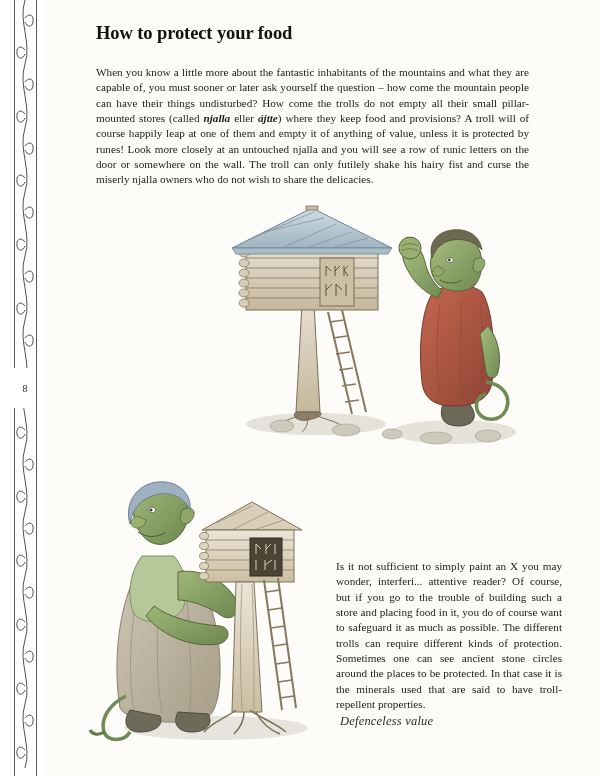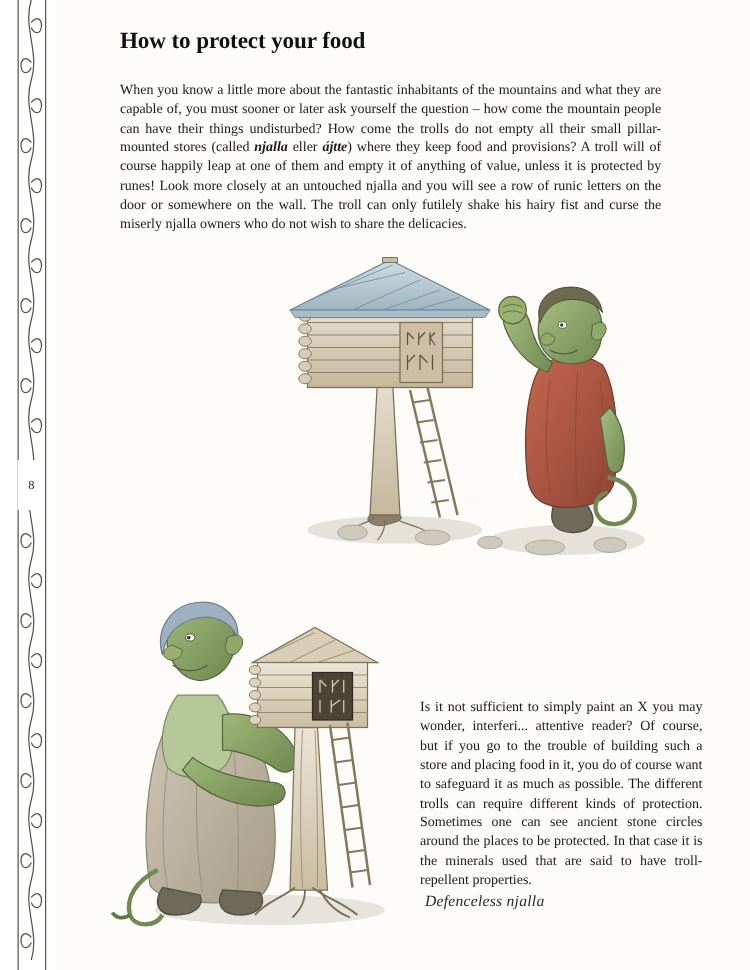--- a/index.html
+++ b/index.html
@@ -432,16 +432,16 @@
           <line x1="187" y1="186" x2="201" y2="184"></line>
           <line x1="190" y1="204" x2="204" y2="202"></line>
           <line x1="192" y1="222" x2="206" y2="220"></line>
           <line x1="194" y1="238" x2="208" y2="236"></line>
         </g>
       </g>
     </svg>
 
     <p class="body-right">Is it not sufficient to simply paint an X you may wonder, interferi... attentive reader? Of course, but if you go to the trouble of building such a store and placing food in it, you do of course want to safeguard it as much as possible. The different trolls can require different kinds of protection. Sometimes one can see ancient stone circles around the places to be protected. In that case it is the minerals used that are said to have troll-repellent properties.</p>
 
-    <div class="caption">Defenceless njalla</div>
+    <div class="caption">Defenceless value</div>
 
   </div>
 </div>
 
 </body></html>

